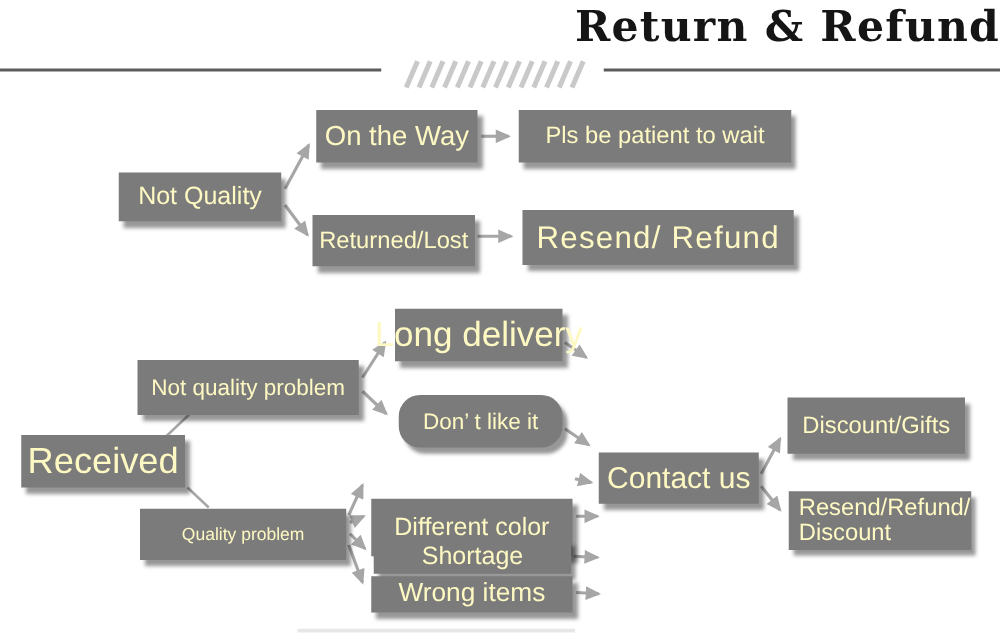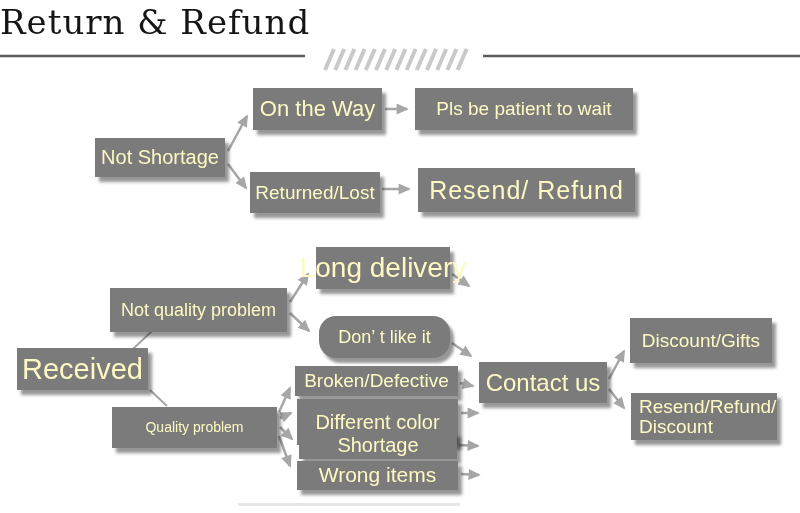--- a/index.html
+++ b/index.html
@@ -1,20 +1,20 @@
 <!DOCTYPE html>
 <html><head>
 <meta charset="utf-8">
 <style>
   html,body{margin:0;padding:0;background:#fff;}
   body{width:800px;height:513px;overflow:hidden;font-family:"Liberation Sans","DejaVu Sans",sans-serif;}
   .canvas{position:relative;width:800px;height:513px;background:#ffffff;}
 
-  .page-title{position:absolute;left:0;top:2px;width:100%;margin:0;text-align:left;
-    font-family:"DejaVu Serif","Liberation Serif",serif;font-weight:normal;font-size:34px;
+  .page-title{position:absolute;left:0;top:2px;width:100%;margin:0;text-align:right;
+    font-family:"DejaVu Serif","Liberation Serif",serif;font-weight:bold;font-size:34px;
     letter-spacing:1px;color:#151515;}
 
   .divider-svg{position:absolute;left:0;top:44px;width:800px;height:32px;}
   .connector-svg{position:absolute;left:0;top:0;width:800px;height:513px;pointer-events:none;}
 
   .box{position:absolute;background:#7b7b7b;color:#fef9c3;display:flex;align-items:center;
     justify-content:center;white-space:nowrap;box-shadow:4px 5px 3px rgba(25,25,25,0.45);
     line-height:1.05;}
 
   .n-notrec{left:95px;top:138px;width:130px;height:39px;font-size:20px;}
@@ -90,31 +90,30 @@
       <line x1="279" y1="436" x2="290" y2="466" marker-end="url(#ah)"></line>
       <line x1="460" y1="383" x2="473" y2="386" marker-end="url(#ah)"></line>
       <line x1="461" y1="413" x2="478" y2="413" marker-end="url(#ah)"></line>
       <line x1="459" y1="445" x2="478" y2="446" marker-end="url(#ah)"></line>
       <line x1="461" y1="474" x2="479" y2="475" marker-end="url(#ah)"></line>
       <line x1="609" y1="379" x2="624" y2="351" marker-end="url(#ah)"></line>
       <line x1="609" y1="389" x2="624" y2="408" marker-end="url(#ah)"></line>
     </g>
   </svg>
 
-  <div class="box n-notrec">Not Shortage</div>
+  <div class="box n-notrec">Not Quality</div>
   <div class="box n-ontheway">On the Way</div>
   <div class="box n-plswait">Pls be patient to wait</div>
   <div class="box n-retlost">Returned/Lost</div>
   <div class="box n-resref">Resend/ Refund</div>
   <div class="box n-received">Received</div>
   <div class="box n-notqual">Not quality problem</div>
   <div class="box n-longdel">Long delivery</div>
   <div class="box n-dontlike">Don’ t like it</div>
   <div class="box n-qual">Quality problem</div>
-  <div class="box n-broken">Broken/Defective</div>
   <div class="box n-diffcol">Different color</div>
   <div class="box n-shortage">Shortage</div>
   <div class="box n-wrong">Wrong items</div>
   <div class="box n-contact">Contact us</div>
   <div class="box n-discgifts">Discount/Gifts</div>
   <div class="box n-resrefdisc">Resend/Refund/ Discount</div>
 
   <div class="bottom-rule"></div>
 </div>
 

